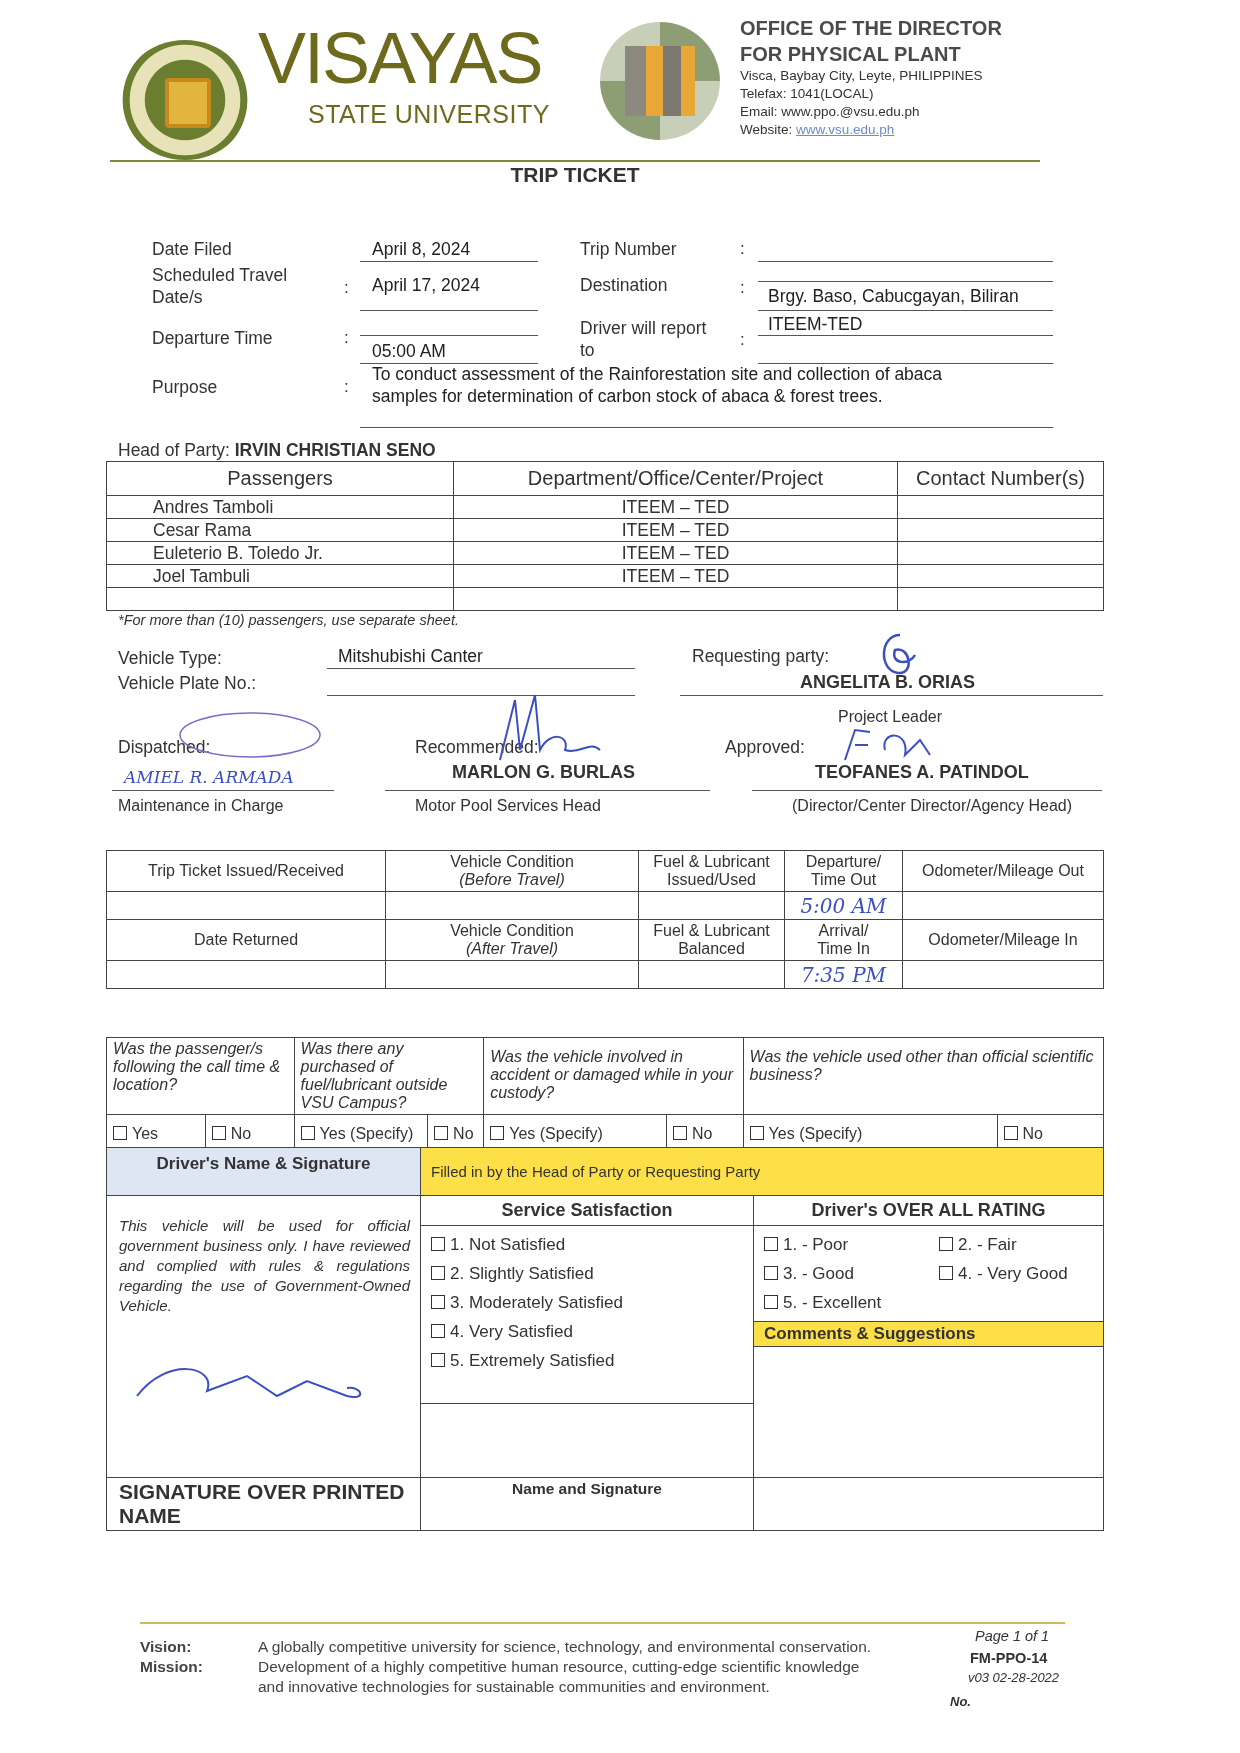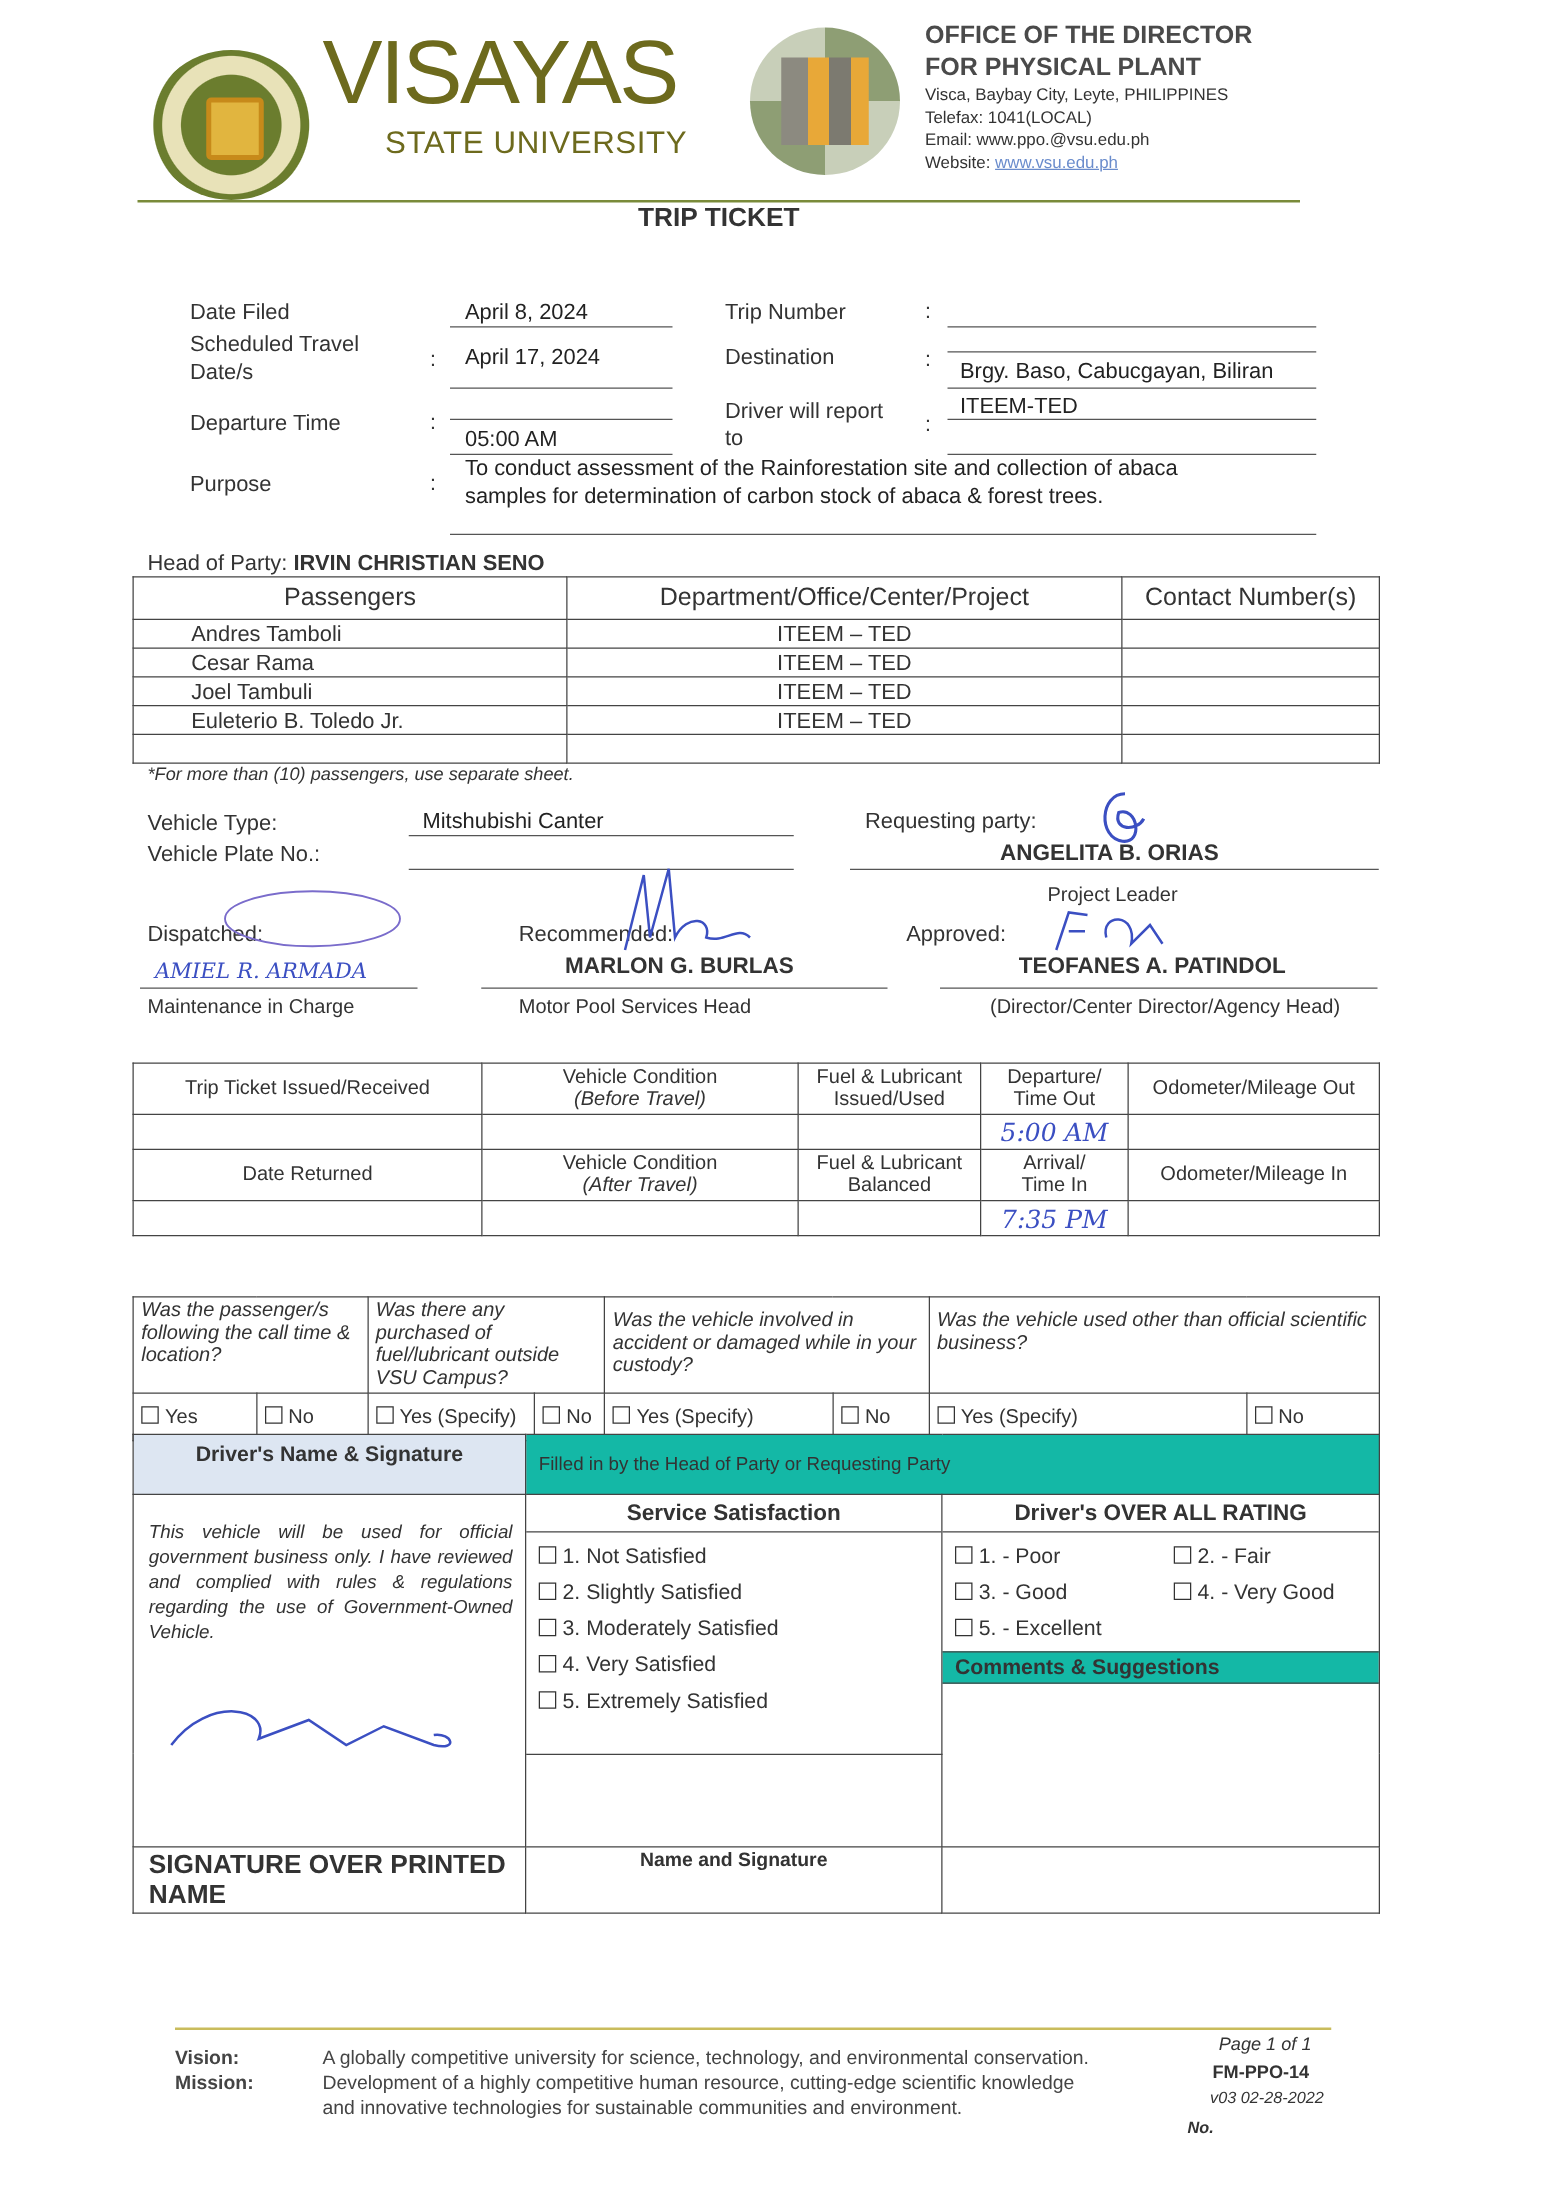--- a/index.html
+++ b/index.html
@@ -34,21 +34,21 @@
   .small{font-size:16px;}
   .ink{color:#3b4fc2;font-family:"DejaVu Serif",serif;font-style:italic;text-align:center;}
   .itable{left:106px;top:850px;width:998px;}
   .itable td{border:1.5px solid #444;font-size:16px;text-align:center;vertical-align:middle;}
   .qtable{left:106px;top:1037px;width:998px;}
   .qtable td{border:1.5px solid #444;font-size:16px;vertical-align:top;padding:2px 6px;}
   .qtable td.q{font-style:italic;}
   .cb{display:inline-block;width:12px;height:12px;border:1.5px solid #333;margin-right:5px;vertical-align:-1px;}
   .btable{left:106px;top:1147px;width:998px;}
   .btable td{border:1.5px solid #444;vertical-align:top;}
-  .orange{background:#14b8a6;}
+  .orange{background:#fde047;}
   .blue{background:#dde6f2;}
   .footline{left:140px;top:1622px;width:925px;border-top:2.5px solid #c9bc5c;}
   .foot{font-size:15.5px;color:#444;line-height:20px;}
   .fr{font-size:14.5px;color:#333;}
 </style>
 </head>
 <body>
 
 <div class="abs seal"></div>
 <div class="abs seal-inner"></div>
@@ -122,26 +122,26 @@
     <td style="padding-left:46px">Andres Tamboli</td>
     <td class="ctr">ITEEM – TED</td>
     <td></td>
   </tr>
   <tr>
     <td style="padding-left:46px">Cesar Rama</td>
     <td class="ctr">ITEEM – TED</td>
     <td></td>
   </tr>
   <tr>
+    <td style="padding-left:46px">Euleterio B. Toledo Jr.</td>
+    <td class="ctr">ITEEM – TED</td>
+    <td></td>
+  </tr>
+  <tr>
     <td style="padding-left:46px">Joel Tambuli</td>
-    <td class="ctr">ITEEM – TED</td>
-    <td></td>
-  </tr>
-  <tr>
-    <td style="padding-left:46px">Euleterio B. Toledo Jr.</td>
     <td class="ctr">ITEEM – TED</td>
     <td></td>
   </tr>
   <tr>
     <td style="padding-left:46px"></td>
     <td class="ctr"></td>
     <td></td>
   </tr>
 </tbody>
   </table>

